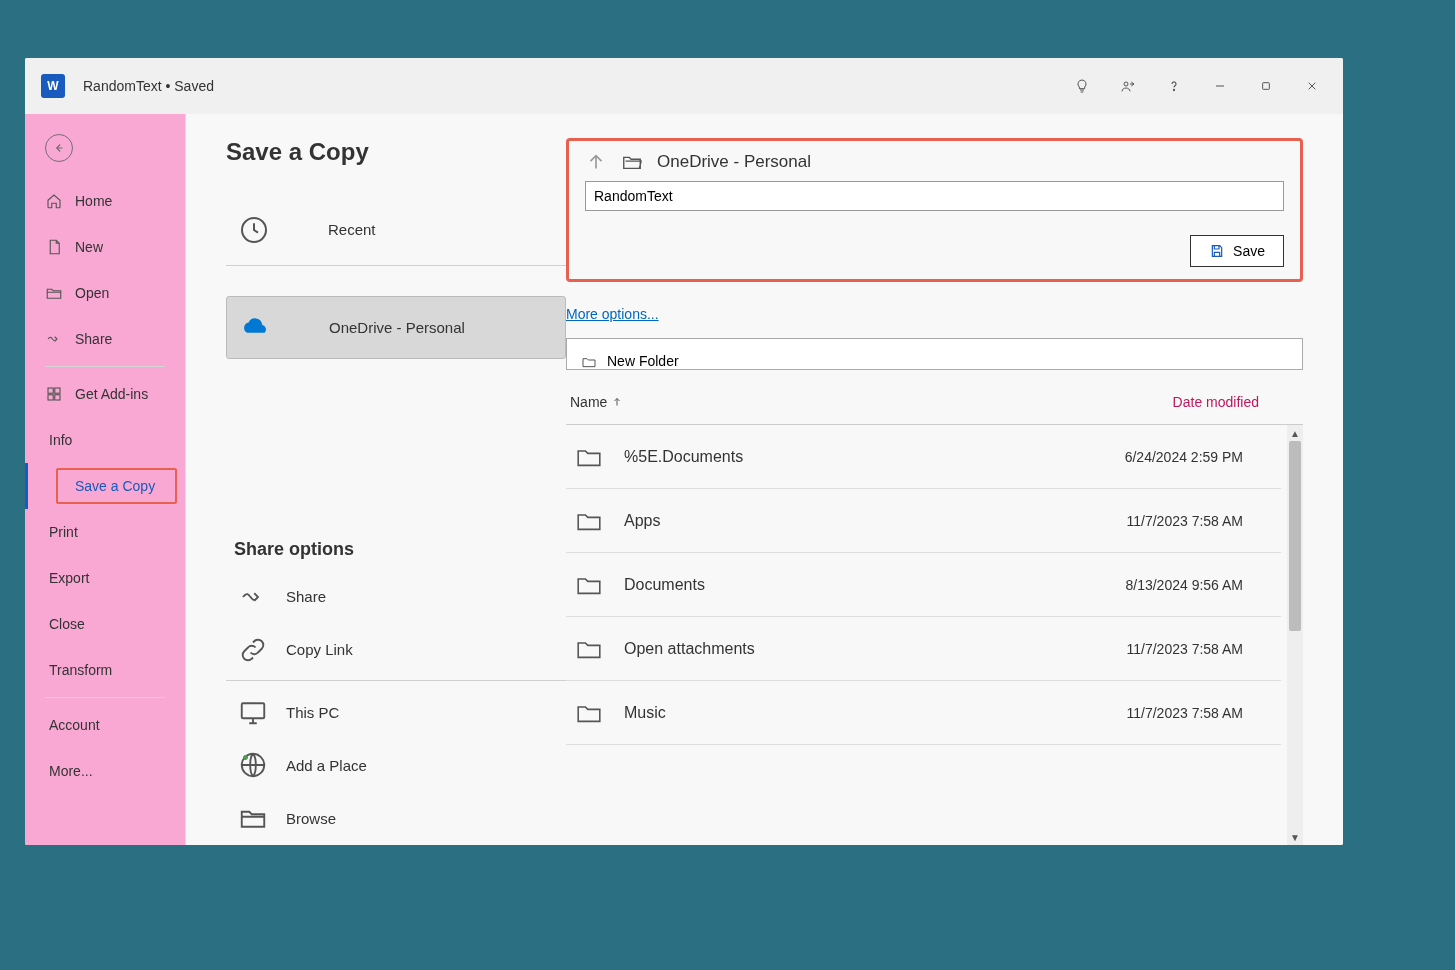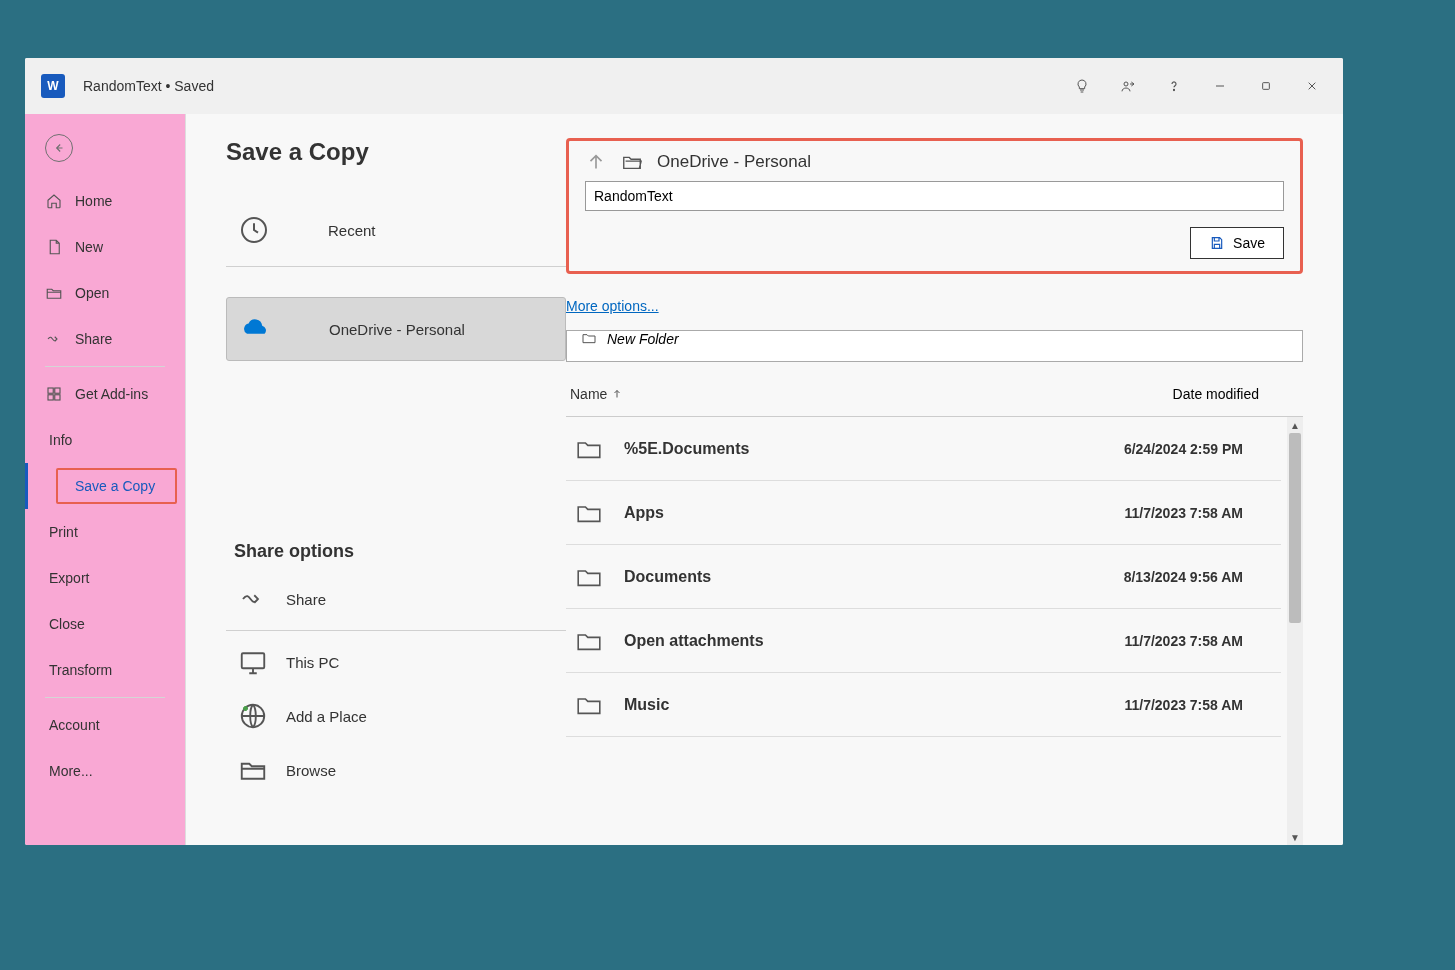--- a/index.html
+++ b/index.html
@@ -43,32 +43,32 @@
   
   .col-right { flex: 1; padding-right: 40px; display: flex; flex-direction: column; }
   .save-box { border: 3px solid #e86050; border-radius: 4px; padding: 10px 16px 12px 16px; margin-bottom: 14px; }
   .path-row { display: flex; align-items: center; gap: 14px; margin-bottom: 8px; }
   .path-row svg { width: 22px; height: 22px; }
   .path-label { font-size: 17px; color: #333; }
   .filename-input { width: 100%; height: 30px; border: 1px solid #999; padding: 0 8px; font-size: 14px; margin-bottom: 6px; background:#fff; }
   .filetype-select { width: 100%; height: 30px; border: 1px solid #999; padding: 0 8px; font-size: 14px; background:#fff; appearance: none; position: relative; }
   .select-wrap { position: relative; }
   .select-wrap::after { content:"⌄"; position:absolute; right:10px; top:4px; font-size:12px; color:#555; pointer-events:none;}
-  .save-row { display: flex; justify-content: flex-end; margin-top: 10px; }
+  .save-row { display: flex; justify-content: flex-end; margin-top: 18px; }
   .save-btn { height: 32px; padding: 0 18px; border: 1.5px solid #333; background: #fff; display: flex; align-items: center; gap: 8px; cursor: pointer; font-size: 14px; }
   .save-btn svg { width: 16px; height: 16px; }
   .more-link { color: #0067c0; text-decoration: underline; font-size: 14px; margin: 10px 0 16px 0; cursor: pointer; display:inline-block;}
-  .newfolder-btn { height: 32px; padding: 0 14px; border: 1px solid #aaa; background: #fff; display: inline-flex; align-items: flex-start; gap: 10px; cursor: pointer; font-size: 14px; margin-bottom: 24px; font-style: italic; }
+  .newfolder-btn { height: 32px; padding: 0 14px; border: 1px solid #aaa; background: #fff; display: inline-flex; align-items: flex-end; gap: 10px; cursor: pointer; font-size: 14px; margin-bottom: 24px; }
   .newfolder-btn svg { width: 16px; height: 14px; }
 
   .file-header { display: flex; align-items: center; padding: 0 14px 14px 4px; border-bottom: 1px solid #ccc; }
   .col-name-hd { font-size: 14px; color: #333; display:flex; align-items:center; gap:4px;}
-  .col-date-hd { margin-left: auto; font-size: 14px; color: #000000; margin-right: 30px;}
+  .col-date-hd { margin-left: auto; font-size: 14px; color: #be185d; margin-right: 30px;}
   .file-list-wrap { flex:1; display:flex; overflow:hidden;}
-  .file-list { flex: 1; overflow: hidden; font-weight: bold; }
+  .file-list { flex: 1; overflow: hidden; }
   .file-row { display: flex; align-items: center; height: 64px; border-bottom: 1px solid #ddd; padding: 0 8px; cursor: pointer; }
   .file-row svg { width: 30px; height: 24px; margin-right: 20px; }
   .file-name { font-size: 16px; color: #333; }
   .file-date { margin-left: auto; font-size: 14px; color: #333; margin-right: 30px;}
   .scrollbar { width: 16px; background: #eee; position: relative; margin-left: 6px;}
   .sb-arrow { height: 16px; display:flex; align-items:center; justify-content:center; color:#555; font-size:10px;}
   .sb-thumb { position:absolute; top:16px; left:2px; right:2px; height: 190px; background:#bcbcbc; border-radius:2px;}
 </style>
 </head>
 <body>
@@ -205,20 +205,26 @@
           <span class="loc-label">OneDrive - Personal</span>
         </div>
 
         <div class="share-heading">Share options</div>
         <div class="share-item">
             <svg viewBox="0 0 24 24" fill="none" stroke="#555" stroke-width="1.5">
               <path d="M4 12c6-8 6 8 12 0l-3-3m3 3-3 3"></path>
             </svg>
             <span class="share-label">Share</span>
           </div>
+        <div class="share-item">
+            <svg viewBox="0 0 24 24" fill="none" stroke="#555" stroke-width="1.5">
+              <path d="M10 14a4 4 0 0 0 6 0l3-3a4 4 0 0 0-6-6l-1 1M14 10a4 4 0 0 0-6 0l-3 3a4 4 0 0 0 6 6l1-1"></path>
+            </svg>
+            <span class="share-label">Copy Link</span>
+          </div>
         <div class="share-divider"></div>
         <div class="share-item">
             <svg viewBox="0 0 24 24" fill="none" stroke="#555" stroke-width="1.5">
               <rect x="3" y="5" width="18" height="12" rx="1"></rect>
               <path d="M9 21h6M12 17v4"></path>
             </svg>
             <span class="share-label">This PC</span>
           </div>
         <div class="share-item">
             <svg viewBox="0 0 24 24" fill="none" stroke="#555" stroke-width="1.5">

